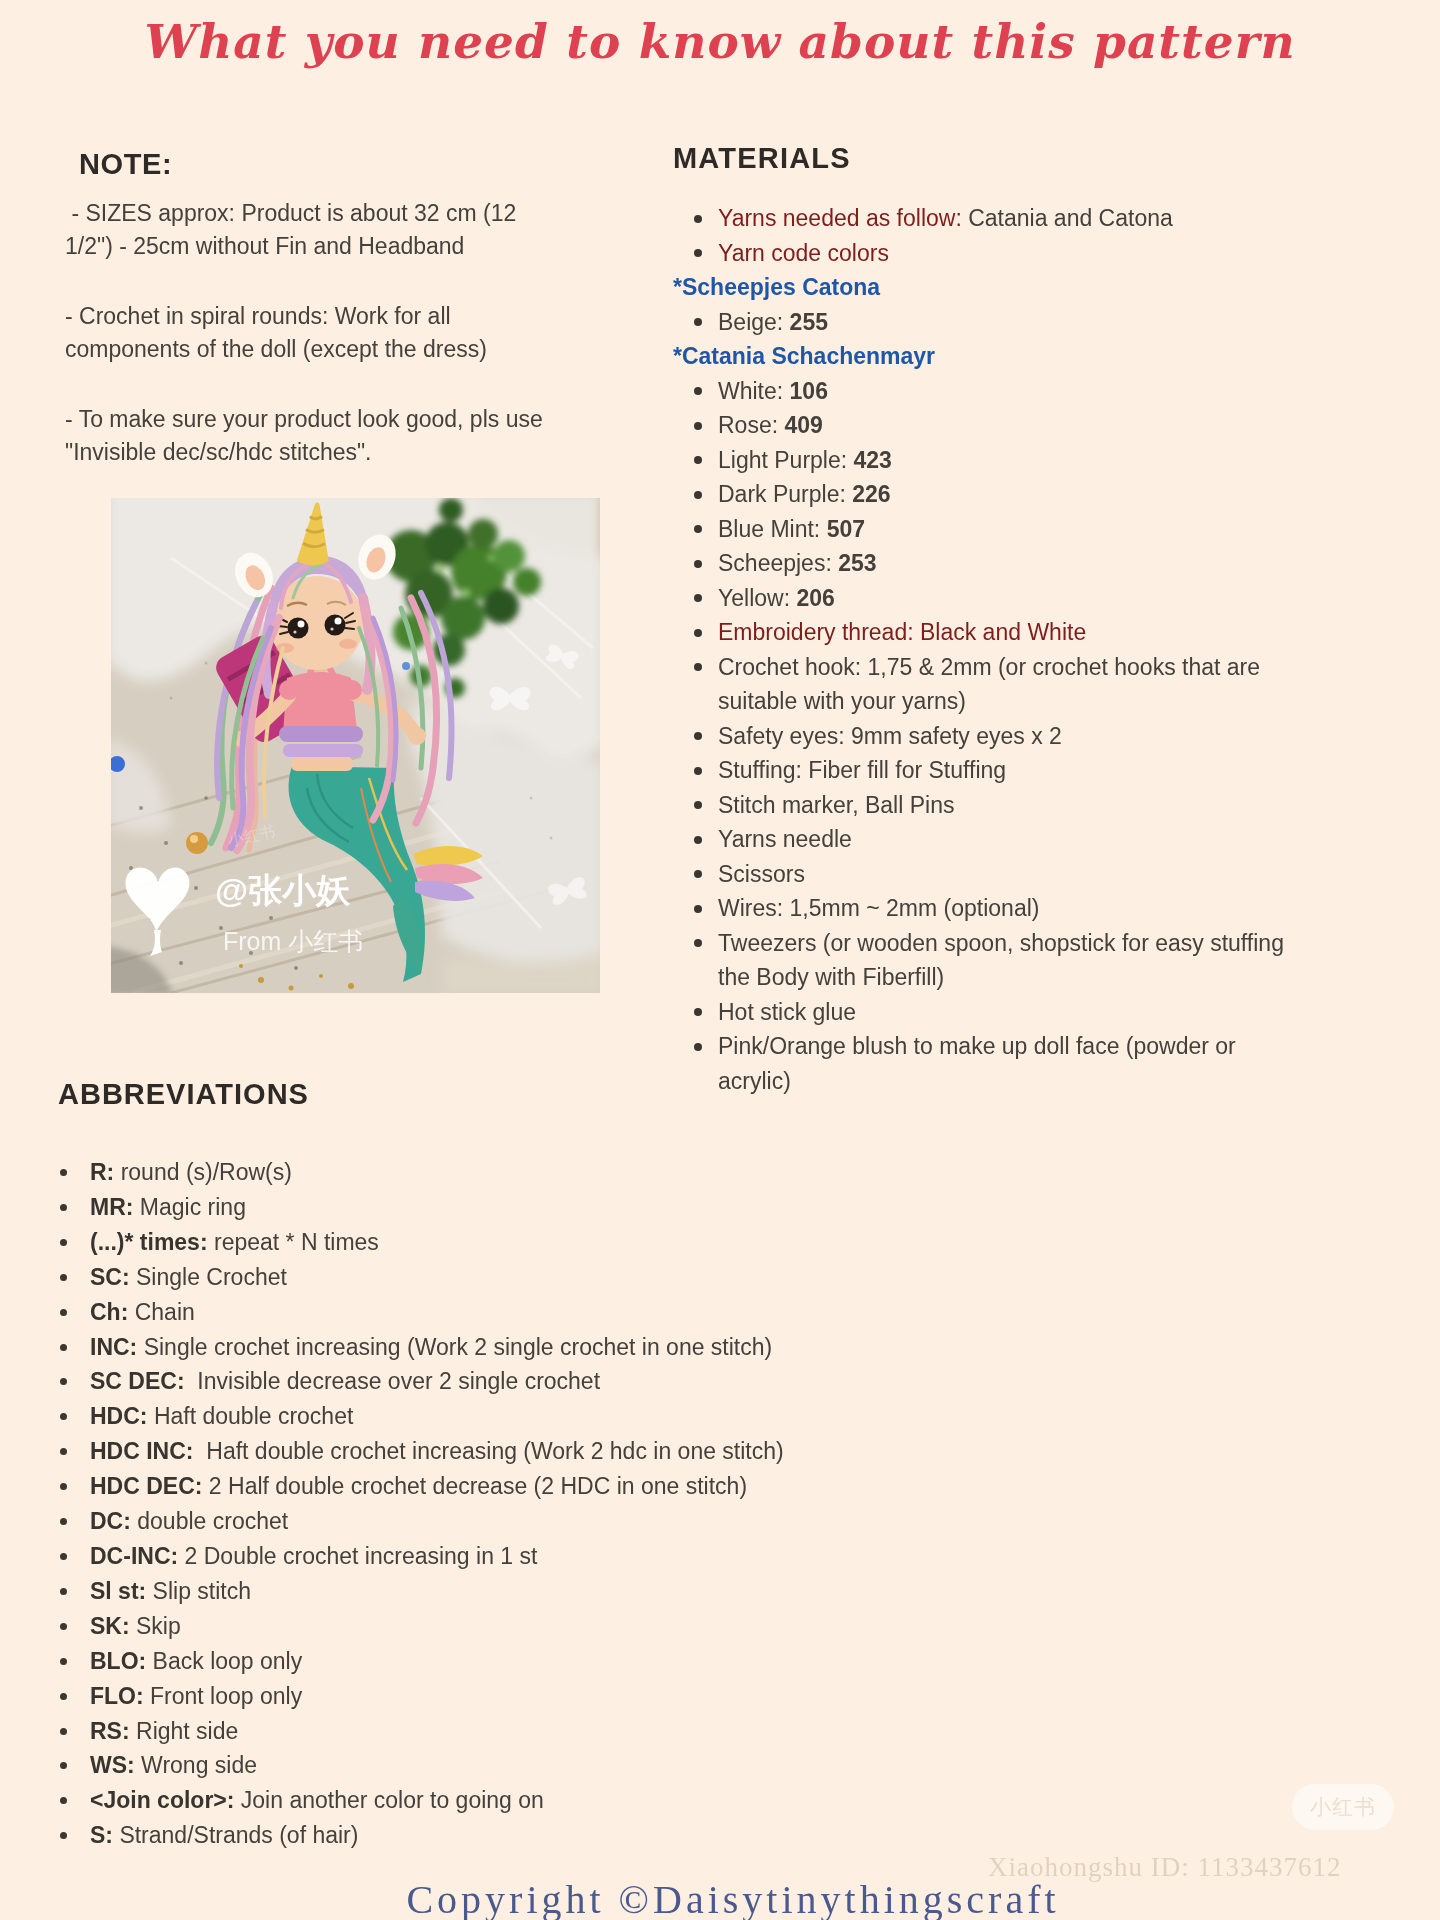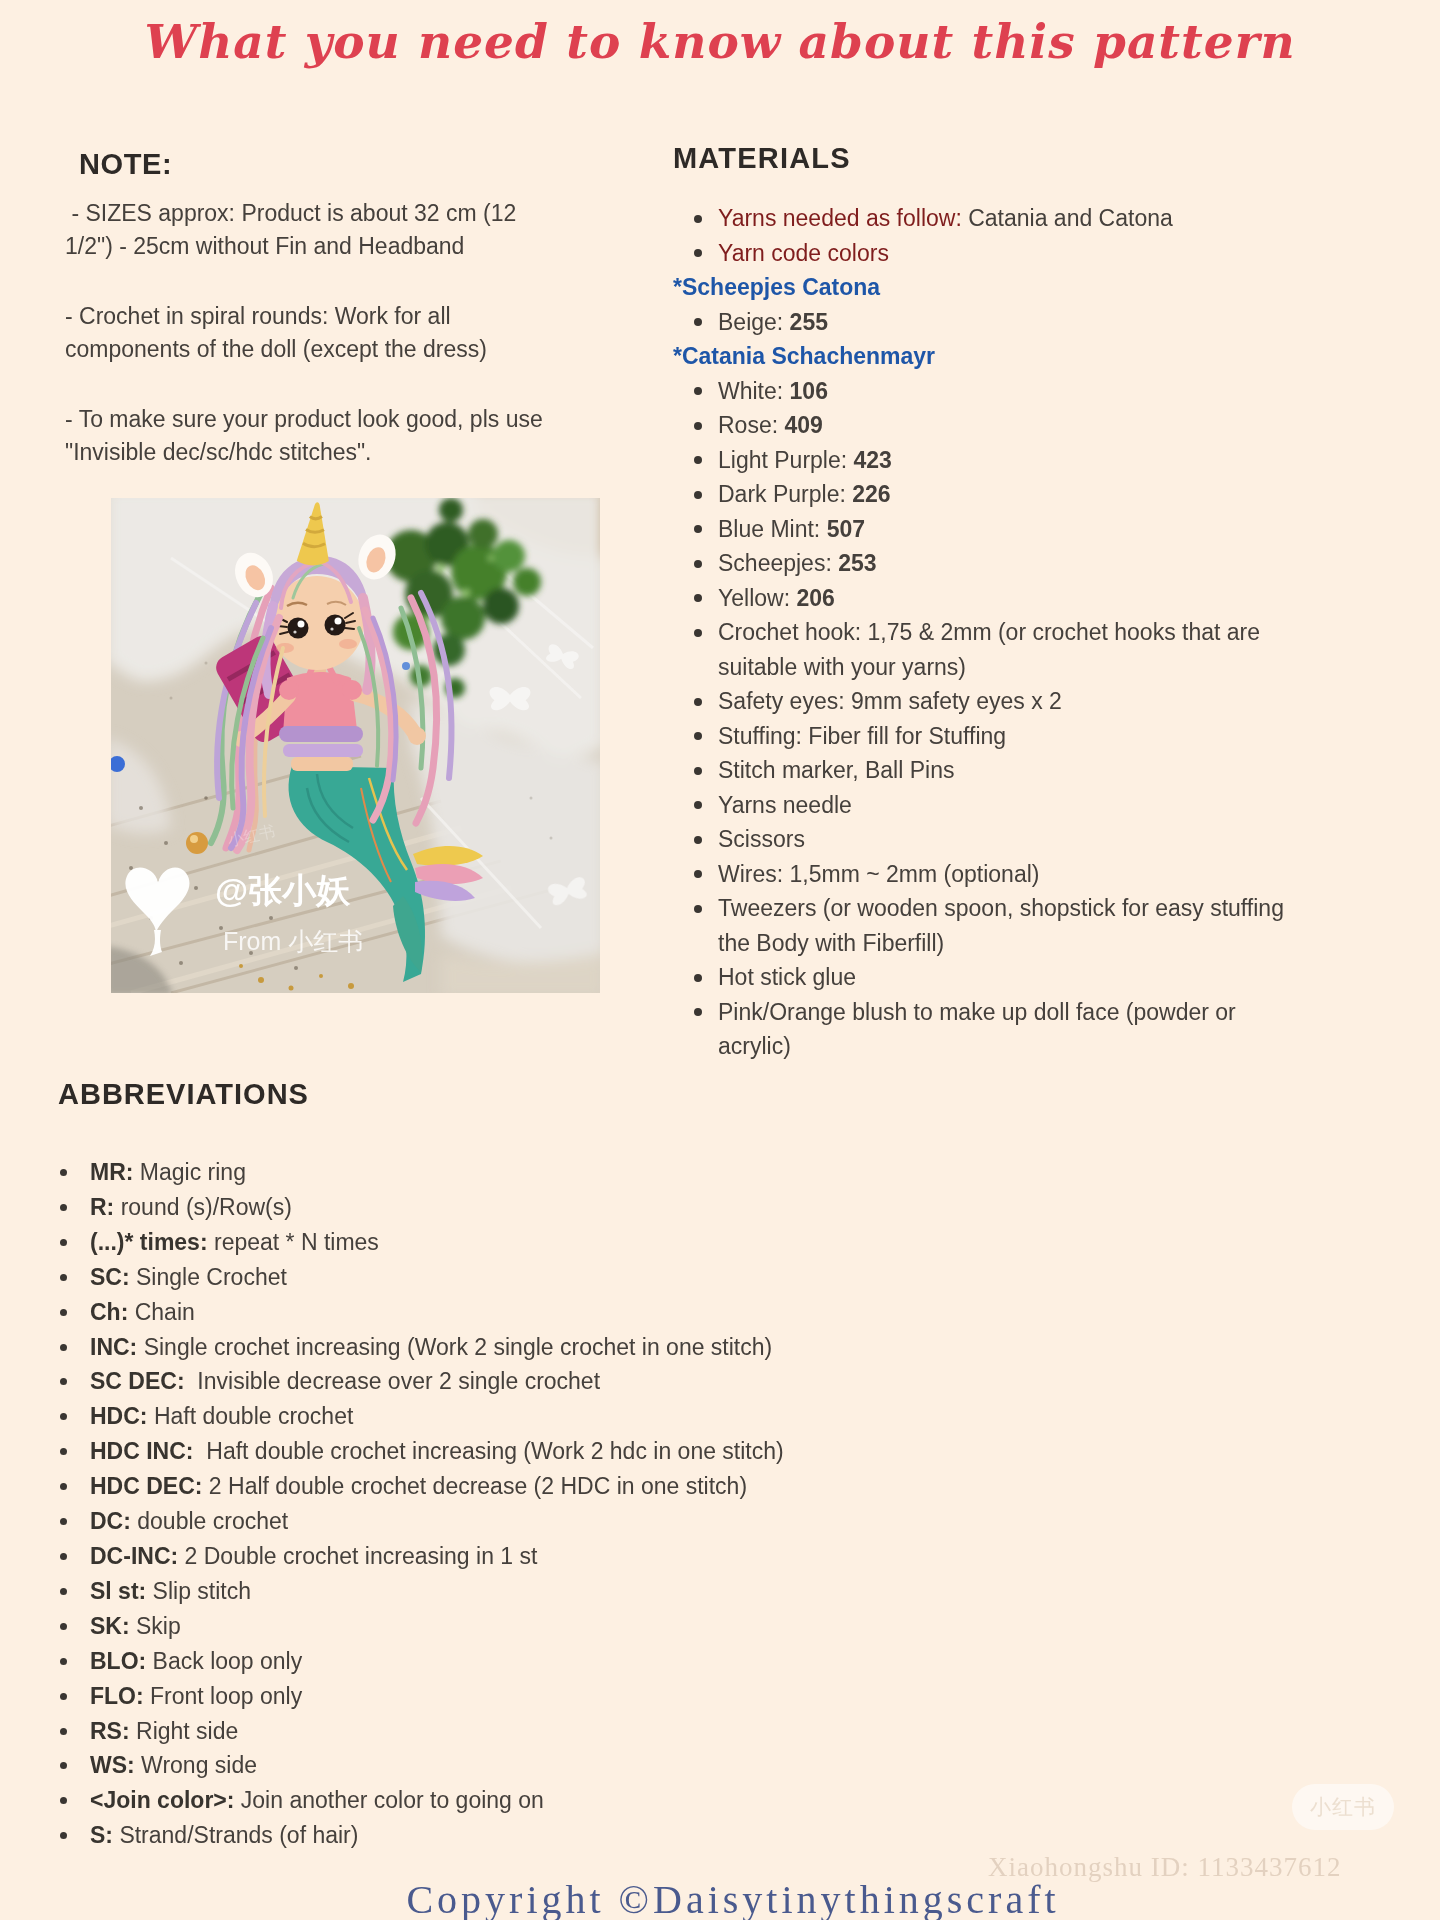--- a/index.html
+++ b/index.html
@@ -75,20 +75,21 @@
         <li class="mi plain"><span class="blue">*Scheepjes Catona</span></li>
         <li class="mi bulleted"><span>Beige: </span><span class="bold">255</span></li>
         <li class="mi plain"><span class="blue">*Catania Schachenmayr</span></li>
         <li class="mi bulleted"><span>White: </span><span class="bold">106</span></li>
         <li class="mi bulleted"><span>Rose: </span><span class="bold">409</span></li>
         <li class="mi bulleted"><span>Light Purple: </span><span class="bold">423</span></li>
         <li class="mi bulleted"><span>Dark Purple: </span><span class="bold">226</span></li>
         <li class="mi bulleted"><span>Blue Mint: </span><span class="bold">507</span></li>
         <li class="mi bulleted"><span>Scheepjes: </span><span class="bold">253</span></li>
         <li class="mi bulleted"><span>Yellow: </span><span class="bold">206</span></li>
+        <li class="mi bulleted"><span class="red">Embroidery thread: Black and White</span></li>
         <li class="mi bulleted"><span>Crochet hook: 1,75 &amp; 2mm (or crochet hooks that are suitable with your yarns)</span></li>
         <li class="mi bulleted"><span>Safety eyes: 9mm safety eyes x 2</span></li>
         <li class="mi bulleted"><span>Stuffing: Fiber fill for Stuffing</span></li>
         <li class="mi bulleted"><span>Stitch marker, Ball Pins</span></li>
         <li class="mi bulleted"><span>Yarns needle</span></li>
         <li class="mi bulleted"><span>Scissors</span></li>
         <li class="mi bulleted"><span>Wires: 1,5mm ~ 2mm (optional)</span></li>
         <li class="mi bulleted"><span>Tweezers (or wooden spoon, shopstick for easy stuffing the Body with Fiberfill)</span></li>
         <li class="mi bulleted"><span>Hot stick glue</span></li>
         <li class="mi bulleted"><span>Pink/Orange blush to make up doll face (powder or acrylic)</span></li>
@@ -310,22 +311,22 @@
           <text x="104" y="404" font-size="34" font-weight="bold" fill="#ffffff">@张小妖</text>
           <text x="112" y="452" font-size="25" fill="rgba(255,255,255,0.82)">From 小红书</text>
         </g>
       </g>
     </svg>
   </div>
 
   <div class="abbr">
     <h2 class="section-heading">ABBREVIATIONS</h2>
     <ul>
+        <li class="ai"><b>R:</b><span> round (s)/Row(s)</span></li>
         <li class="ai"><b>MR:</b><span> Magic ring</span></li>
-        <li class="ai"><b>R:</b><span> round (s)/Row(s)</span></li>
         <li class="ai"><b>(...)* times:</b><span> repeat * N times</span></li>
         <li class="ai"><b>SC:</b><span> Single Crochet</span></li>
         <li class="ai"><b>Ch:</b><span> Chain</span></li>
         <li class="ai"><b>INC:</b><span> Single crochet increasing (Work 2 single crochet in one stitch)</span></li>
         <li class="ai"><b>SC DEC:</b><span>  Invisible decrease over 2 single crochet</span></li>
         <li class="ai"><b>HDC:</b><span> Haft double crochet</span></li>
         <li class="ai"><b>HDC INC:</b><span>  Haft double crochet increasing (Work 2 hdc in one stitch)</span></li>
         <li class="ai"><b>HDC DEC:</b><span> 2 Half double crochet decrease (2 HDC in one stitch)</span></li>
         <li class="ai"><b>DC:</b><span> double crochet</span></li>
         <li class="ai"><b>DC-INC:</b><span> 2 Double crochet increasing in 1 st</span></li>

